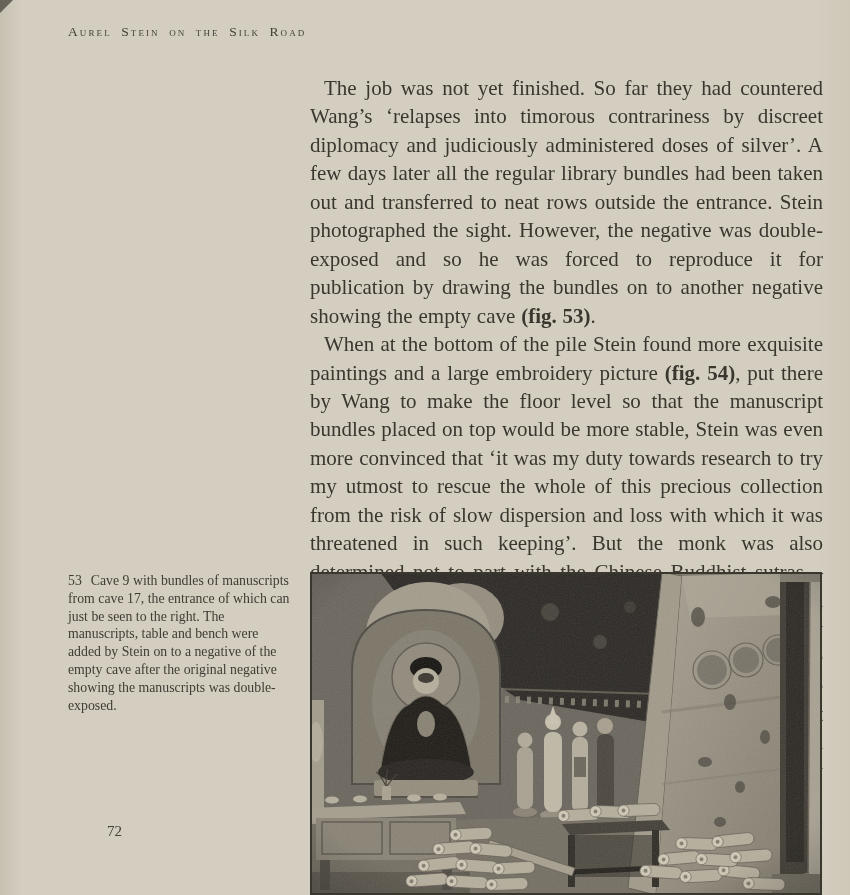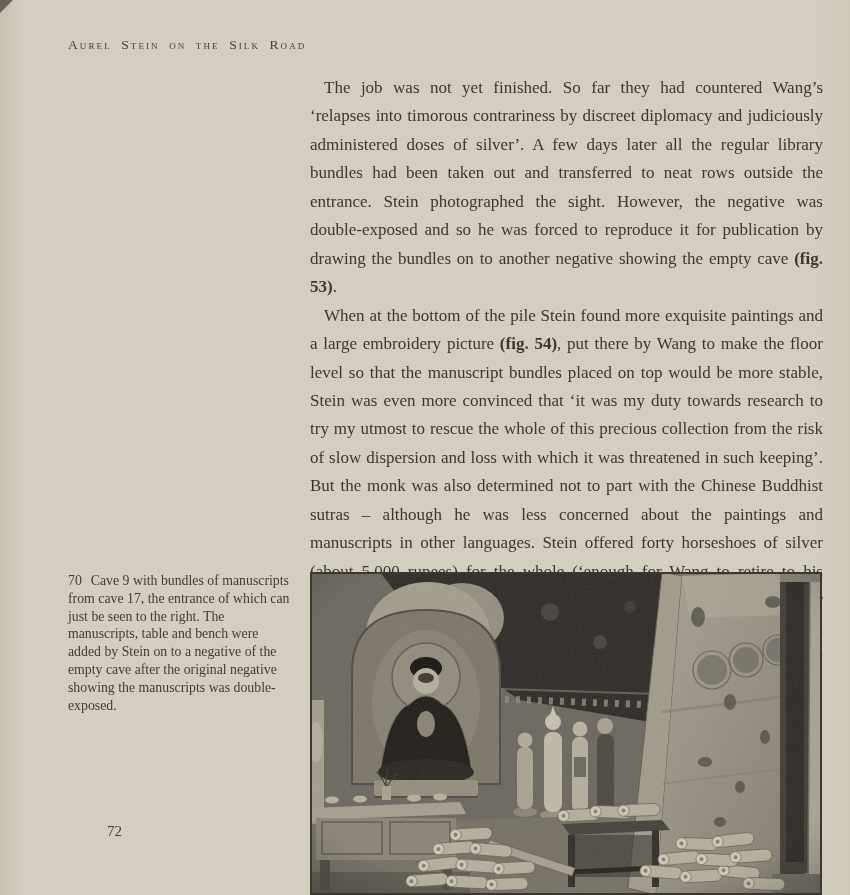--- a/index.html
+++ b/index.html
@@ -7,27 +7,27 @@
     width:850px;height:895px;position:relative;overflow:hidden;
     background:linear-gradient(90deg,#c6c0b1 0px,#d4cec0 22px,#d4cec0 96%,#cec8b9 100%);
     font-family:"Liberation Serif","DejaVu Serif",serif;
     color:#3b372f;
   }
   .corner-mark{
     position:absolute;left:0;top:0;width:13px;height:13px;
     background:#56524a;clip-path:polygon(0 0,100% 0,0 100%);opacity:.85;
   }
   .running-head{
-    position:absolute;left:68px;top:37px;
+    position:absolute;left:68px;top:24px;
     font-variant:small-caps;font-size:13.5px;letter-spacing:2.1px;word-spacing:4px;
     color:#44403a;
   }
   .body-text{
     position:absolute;left:310px;top:74px;width:513px;
-    font-size:17px;line-height:28.45px;text-align:justify;
+    font-size:21px;line-height:28.45px;text-align:justify;
     color:#3b372f;word-spacing:.6px;
   }
   .body-text p{margin:0;text-indent:14px;}
   .body-text p.runs-on{text-align-last:justify;}
   .body-text strong{font-weight:bold;}
   .figure-caption{
     position:absolute;left:68px;top:572px;width:226px;
     font-size:13.8px;line-height:17.8px;color:#403c34;
   }
   .figure-caption .cap-num{padding-right:9px;}
@@ -46,21 +46,21 @@
 <div class="corner-mark"></div>
 
 <header class="running-head">Aurel Stein on the Silk Road</header>
 
 <main class="body-text">
   <p><span>The job was not yet finished. So far they had countered Wang’s ‘relapses into timorous contrariness by discreet diplomacy and judiciously administered doses of silver’. A few days later all the regular library bundles had been taken out and transferred to neat rows outside the entrance. Stein photographed the sight. However, the negative was double-exposed and so he was forced to reproduce it for publication by drawing the bundles on to another negative showing the empty cave </span><strong>(fig. 53)</strong><span>.</span></p>
   <p class="runs-on"><span>When at the bottom of the pile Stein found more exquisite paintings and a large embroidery picture </span><strong>(fig. 54)</strong><span>, put there by Wang to make the floor level so that the manuscript bundles placed on top would be more stable, Stein was even more convinced that ‘it was my duty towards research to try my utmost to rescue the whole of this precious collection from the risk of slow dispersion and loss with which it was threatened in such keeping’. But the monk was also determined not to part with the Chinese Buddhist sutras – although he was less concerned about the paintings and manuscripts in other languages. Stein offered forty horseshoes of silver (about 5,000 rupees) for the whole (‘enough for Wang to retire to his native province and a life of peace’): they settled on four horseshoes for fifty compact bundles of Chinese and five of Tibetan, together with selections of other material already made. ‘When I now</span></p>
 </main>
 
 <aside class="figure-caption">
-  <span class="cap-num">70</span><span>Cave 9 with bundles of manuscripts from cave 17, the entrance of which can just be seen to the right. The manuscripts, table and bench were added by Stein on to a negative of the empty cave after the original negative showing the manuscripts was double-exposed.</span>
+  <span class="cap-num">53</span><span>Cave 9 with bundles of manuscripts from cave 17, the entrance of which can just be seen to the right. The manuscripts, table and bench were added by Stein on to a negative of the empty cave after the original negative showing the manuscripts was double-exposed.</span>
 </aside>
 
 <div class="page-number">72</div>
 
 <figure class="photo" role="img" aria-label="Black-and-white photograph of Cave 16: seated Buddha statue in a painted niche with attendant figures, murals on the right wall, and bundles of manuscripts piled in the foreground">
   <svg width="512" height="323" viewBox="0 0 512 323" xmlns="http://www.w3.org/2000/svg">
     <defs>
       <linearGradient id="wallg" x1="0" y1="0" x2="1" y2="1">
         <stop offset="0" stop-color="#a8a192"></stop>
         <stop offset="1" stop-color="#7e7869"></stop>

